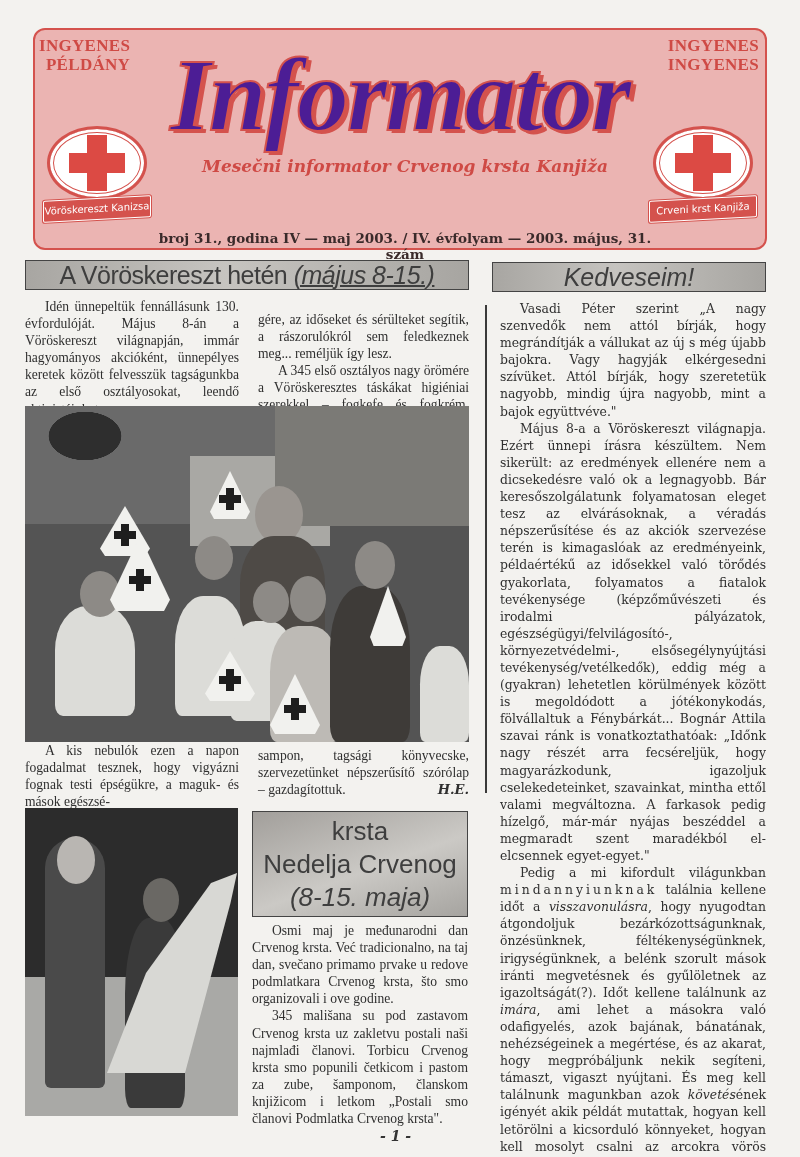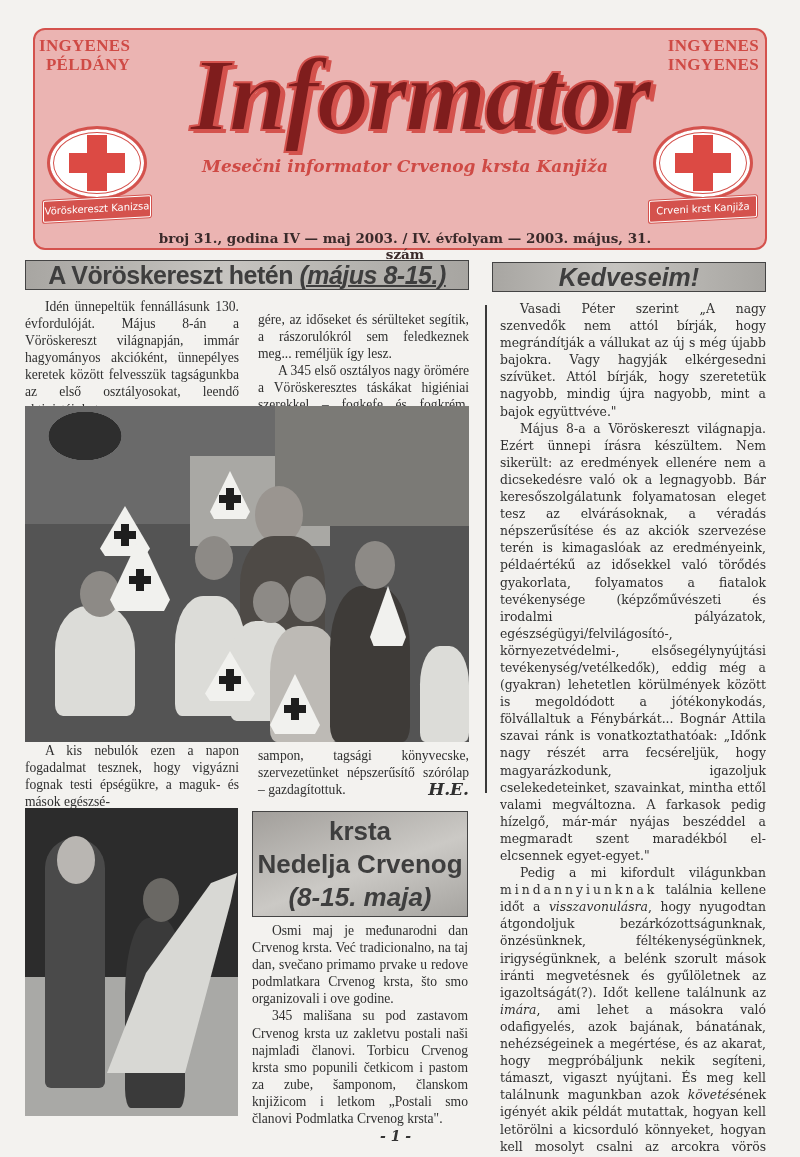--- a/index.html
+++ b/index.html
@@ -12,23 +12,23 @@
     background: #ebb4b2; border: 2px solid #d4524d; border-radius: 12px;
   }
   .free-left, .free-right {
     position: absolute; top: 6px; font-family: "Liberation Serif", serif;
     font-weight: bold; font-size: 17px; line-height: 19px; color: #cf4a45; text-align: center;
     letter-spacing: 0.3px;
   }
   .free-left { left: 4px; text-align: right; }
   .free-right { right: 6px; }
   .mast-title {
-    position: absolute; left: 140px; top: 0px; width: 490px; height: 130px;
+    position: absolute; left: 120px; top: 0px; width: 490px; height: 130px;
     font-family: "Liberation Serif", serif; font-style: italic; font-weight: bold;
-    font-size: 104px; line-height: 130px; color: #7f1d1d; text-align: center;
+    font-size: 104px; line-height: 130px; color: #4c1d95; text-align: center;
     letter-spacing: -2px;
     -webkit-text-stroke: 2px #d4524d;
     text-shadow: 4px 3px 0 #d4524d;
   }
   .logo {
     position: absolute; top: 96px; width: 108px; height: 100px;
   }
   .logo.left { left: 8px; }
   .logo.right { right: 8px; }
   .logo-oval {
@@ -54,37 +54,37 @@
   }
   .issue-line {
     position: absolute; left: 120px; top: 200px; width: 500px; text-align: center;
     font-family: "DejaVu Serif", serif; font-weight: bold; font-size: 13.5px; color: #3a2a2a;
   }
 
   
   .headbox {
     position: absolute; background: linear-gradient(90deg,#a8a6a2,#c6c4c0 45%,#a7a5a1);
     border: 1.5px solid #444; text-align: center;
-    font-family: "Liberation Sans", sans-serif; font-weight: bold; color: #3e3e3e;
+    font-family: "Liberation Sans", sans-serif; font-weight: normal; color: #3e3e3e;
   }
   .h-main { left: 25px; top: 260px; width: 444px; height: 30px; font-size: 25px; line-height: 28px; letter-spacing: -0.5px; }
   .h-main .it { font-style: italic; text-decoration: underline; text-decoration-thickness: 2px; }
   .h-right { left: 492px; top: 262px; width: 274px; height: 30px; font-size: 25px; line-height: 28px; font-style: italic; }
   .h-nedelja { left: 252px; top: 811px; width: 216px; height: 106px; font-size: 26px; line-height: 33px; padding-top: 3px;
     background: linear-gradient(160deg,#a29f9b,#cbc9c5 55%,#a6a4a0); }
   .h-nedelja .it { font-style: italic; display: block; }
 
   
   .col {
     position: absolute; font-family: "Liberation Serif", serif; font-size: 13.6px; line-height: 17.1px;
     text-align: justify; color: #2f2f2f; hyphens: auto;
   }
   .col p { text-indent: 20px; }
   .col p.nind { text-indent: 0; }
-  .col .sig { display: block; text-align: right; font-weight: bold; font-style: italic; font-family: "DejaVu Serif", serif; font-size: 17px; margin-top: -17px; }
+  .col .sig { display: block; text-align: right; font-weight: bold; font-style: italic; font-family: "DejaVu Serif", serif; font-size: 13px; margin-top: -17px; }
   .col em { font-style: italic; }
 
   .c1a { left: 25px; top: 298px; width: 214px; }
   .c1b { left: 258px; top: 311px; width: 211px; }
   .c2a { left: 25px; top: 718px; width: 214px; margin-top: 24px; }
   .c2b { left: 258px; top: 747px; width: 211px; }
   .c3  { left: 252px; top: 922px; width: 216px; }
   .cr  { left: 500px; top: 300px; width: 266px; font-family: "DejaVu Serif", serif; font-size: 12.4px; line-height: 17.1px; }
   .cr .spaced { letter-spacing: 3px; }
 

